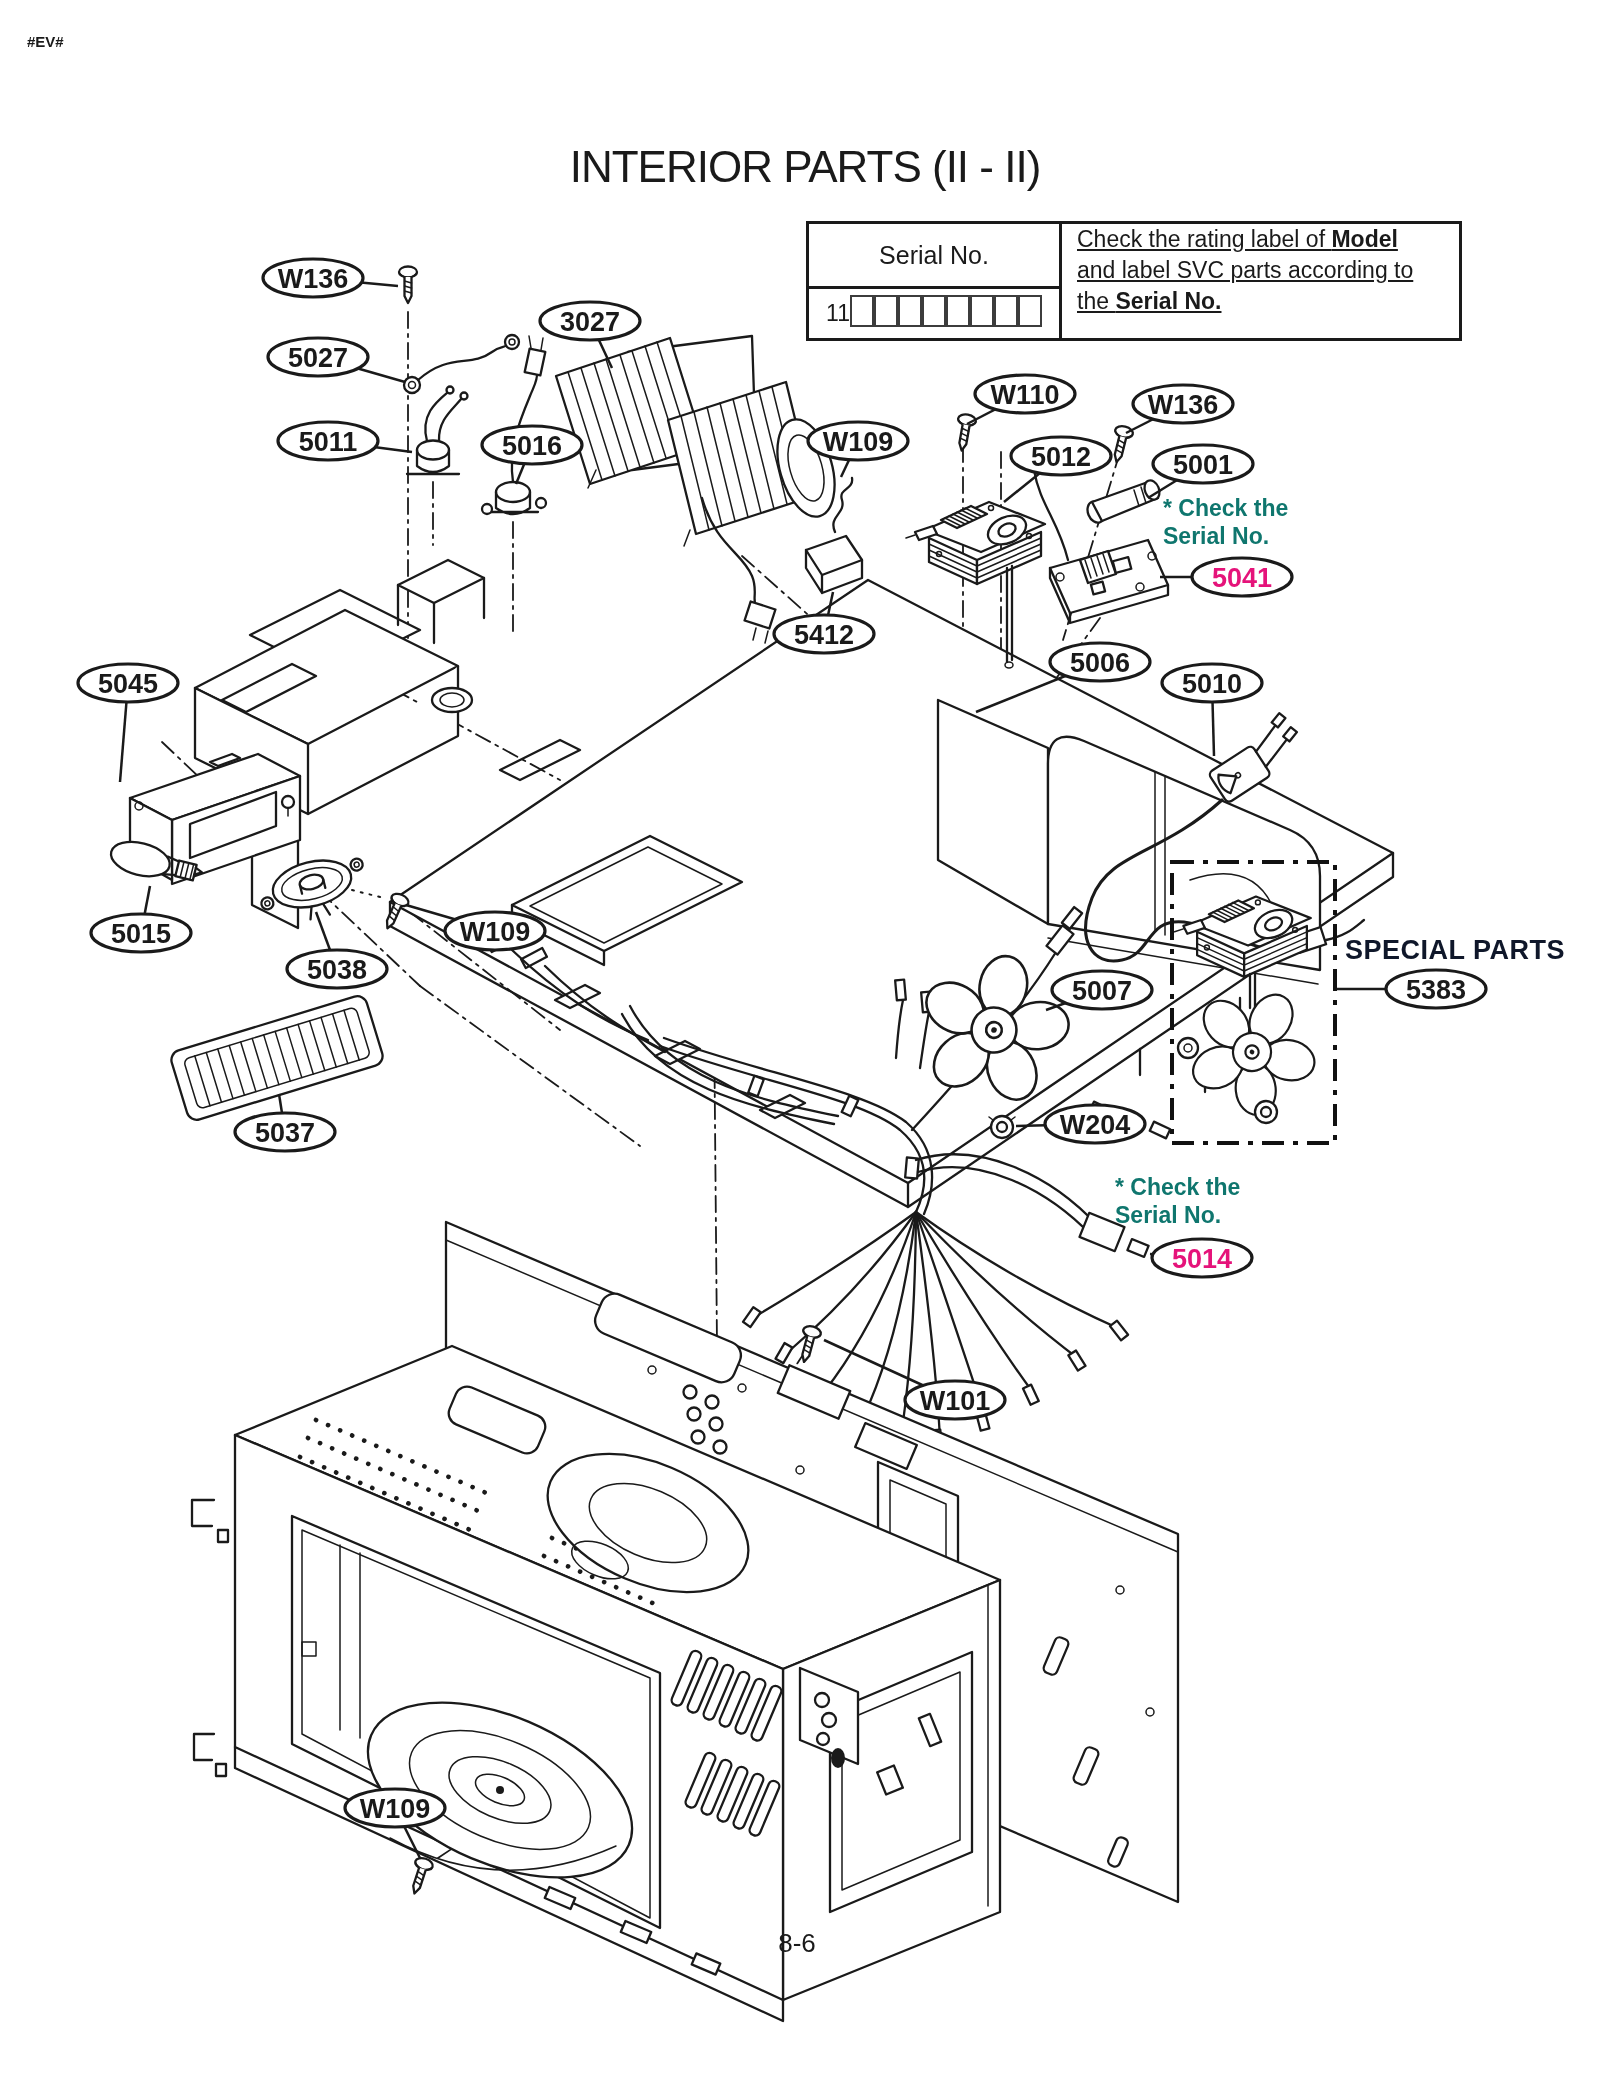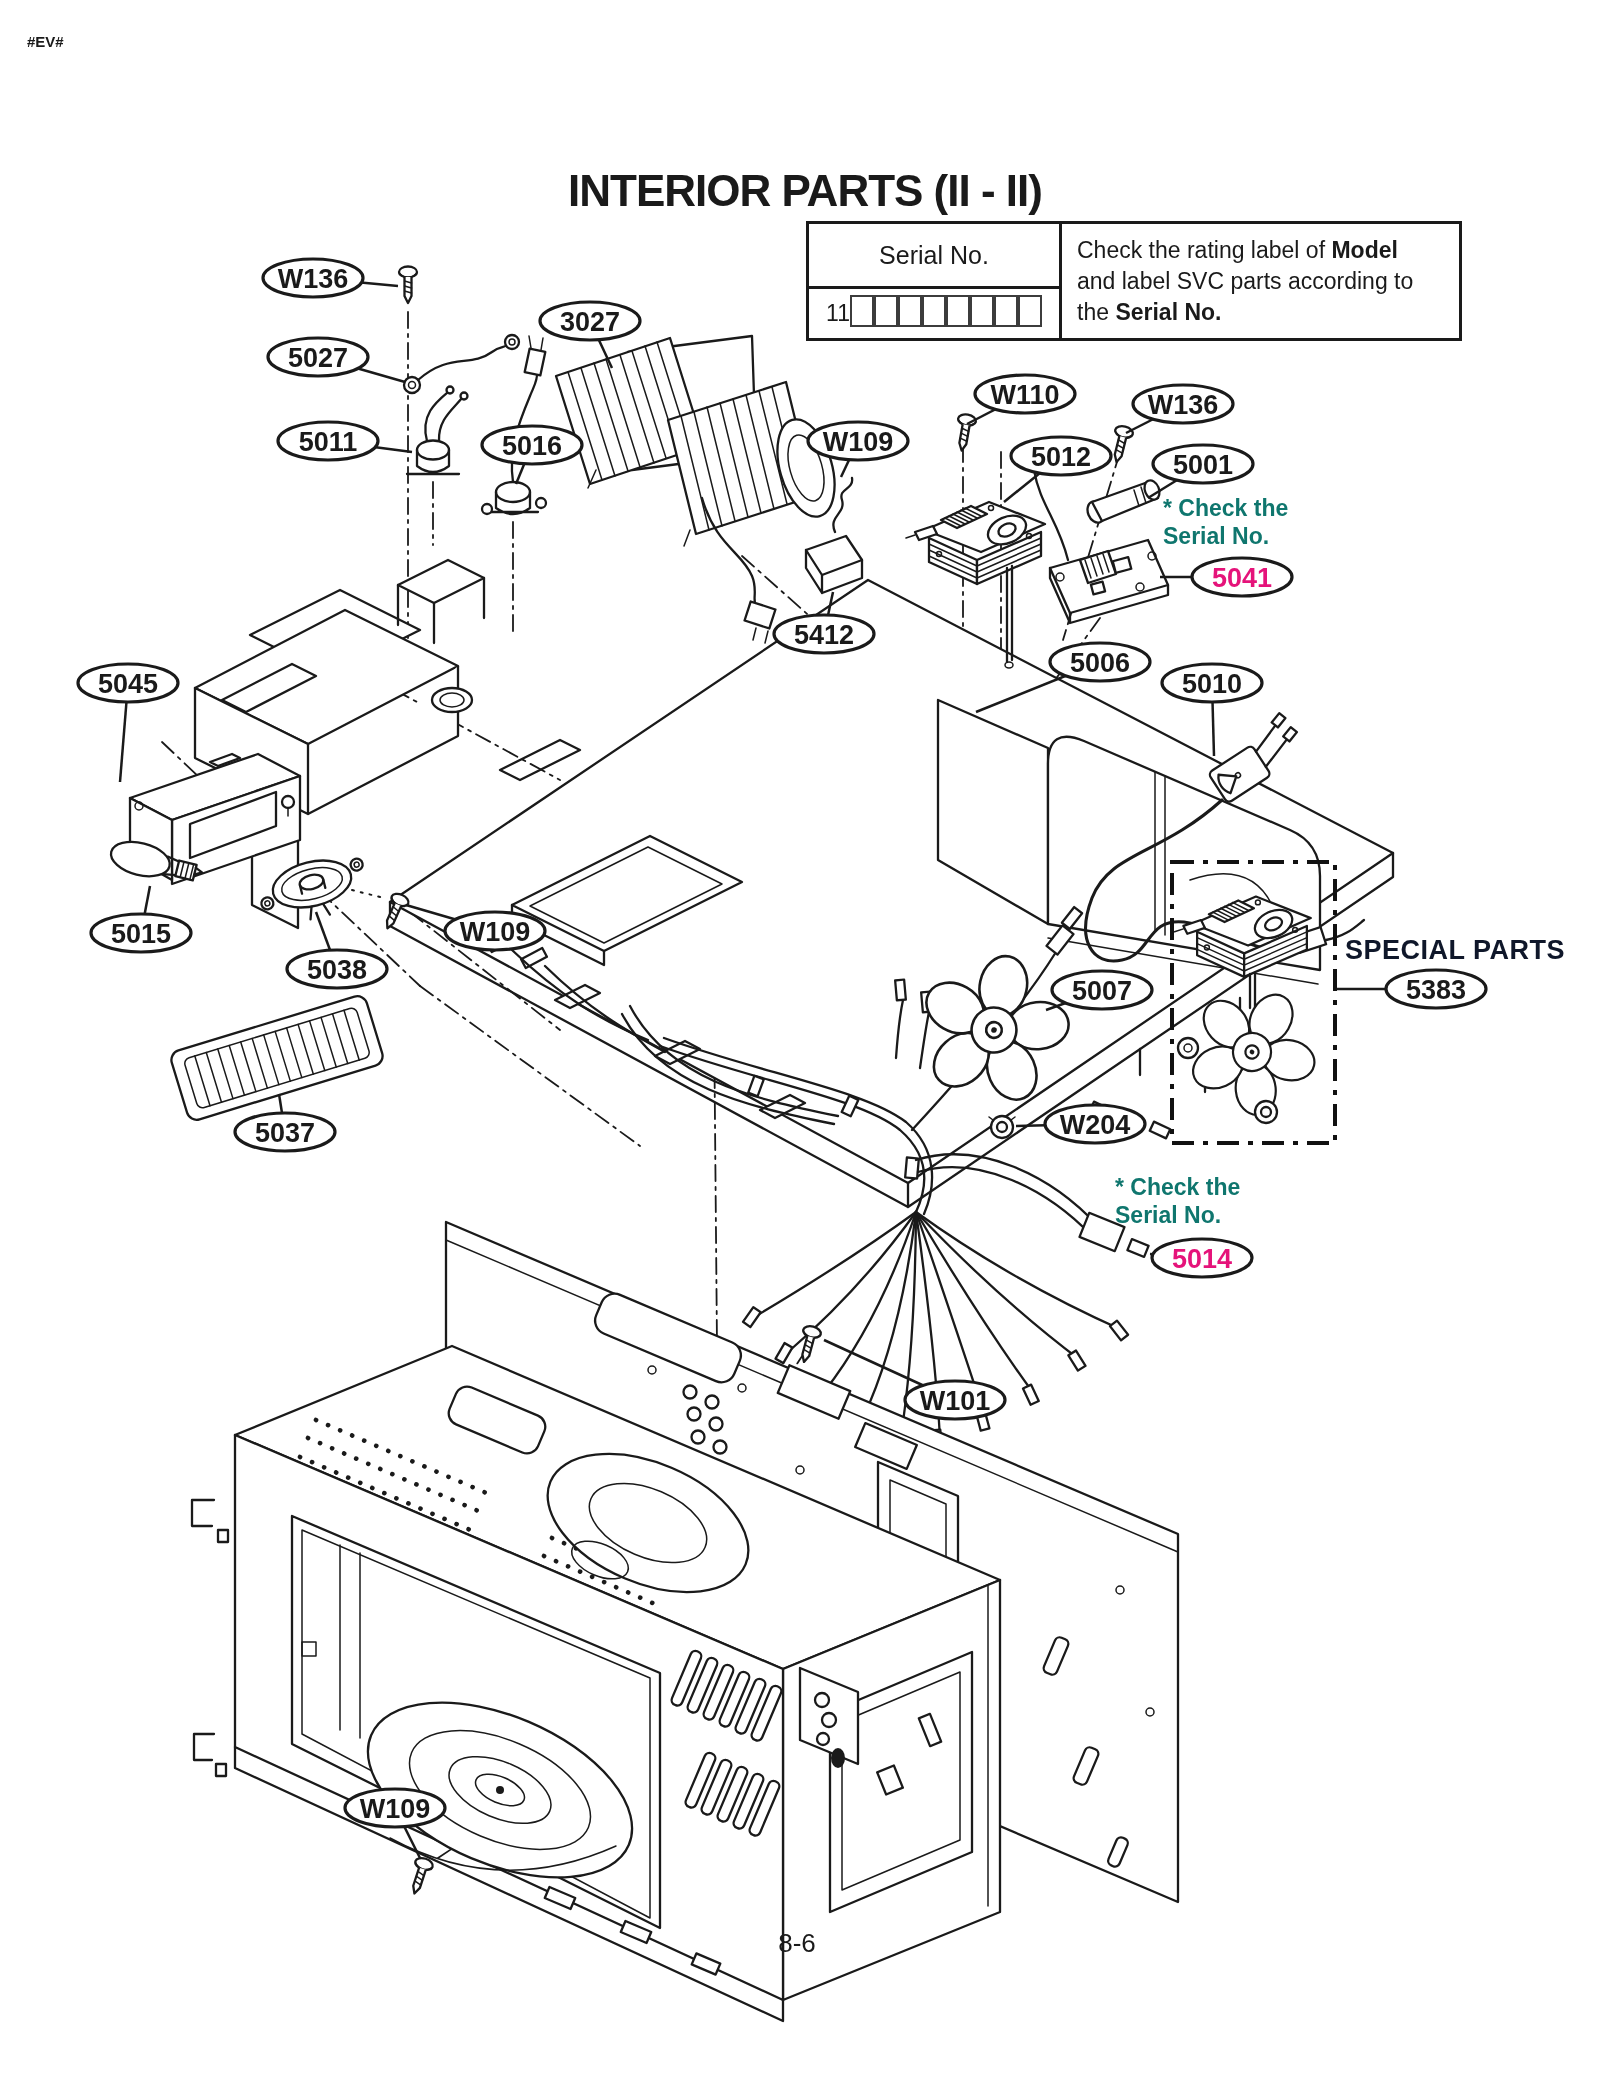--- a/index.html
+++ b/index.html
@@ -12,28 +12,28 @@
   .thin{stroke-width:1.5;}
   .thick{stroke-width:3.1;}
   .dash{stroke-dasharray:16 6 3 6;stroke-width:1.8;}
   .dot2{stroke-dasharray:2 7;stroke-width:2;}
   .dots{stroke-dasharray:0.1 13;stroke-width:4.6;stroke-linecap:round;}
   .inkfill{fill:#1a1a1a;stroke:none;}
   .dashbox{stroke:#111;fill:none;stroke-width:4;stroke-dasharray:22 9 5 9;}
   
   .ov{position:absolute;white-space:nowrap;}
   .corner{left:27px;top:33px;font-size:15px;font-weight:700;}
-  .title{left:420px;top:142px;width:770px;text-align:center;font-size:44px;font-weight:700;letter-spacing:-1px;margin-top:24px;}
+  .title{left:420px;top:142px;width:770px;text-align:center;font-size:44px;font-weight:400;letter-spacing:-1px;}
   .pageno{left:737px;top:1928px;width:120px;text-align:center;font-size:26px;}
   .serialbox{left:806px;top:221px;width:650px;height:114px;border:3px solid #1a1a1a;display:flex;}
   .sb-left{width:250px;border-right:3px solid #1a1a1a;display:flex;flex-direction:column;}
   .sb-head{height:62px;display:flex;align-items:center;justify-content:center;font-size:25px;}
   .sb-code{flex:1;border-top:3px solid #1a1a1a;display:flex;align-items:center;justify-content:center;gap:0;font-size:23px;}
   .sb-code .sq{display:inline-block;width:20px;height:28px;border:2px solid #3c3c3c;}
-  .sb-right{flex:1;display:flex;flex-direction:column;justify-content:center;padding-left:15px;font-size:23px;line-height:31px;}
+  .sb-right{flex:1;display:flex;flex-direction:column;padding-left:15px;font-size:23px;line-height:31px;text-decoration:underline;}
   .note{position:absolute;text-align:left;font-weight:700;font-size:23px;line-height:28px;color:#0f766e;}
   .note1{left:1163px;top:494px;width:170px;}
   .note2{left:1115px;top:1173px;width:170px;}
   .special{left:1345px;top:935px;font-size:27px;font-weight:700;color:#0f172a;letter-spacing:.5px;}
 </style>
 </head>
 <body>
 
 <div class="canvas">
 

